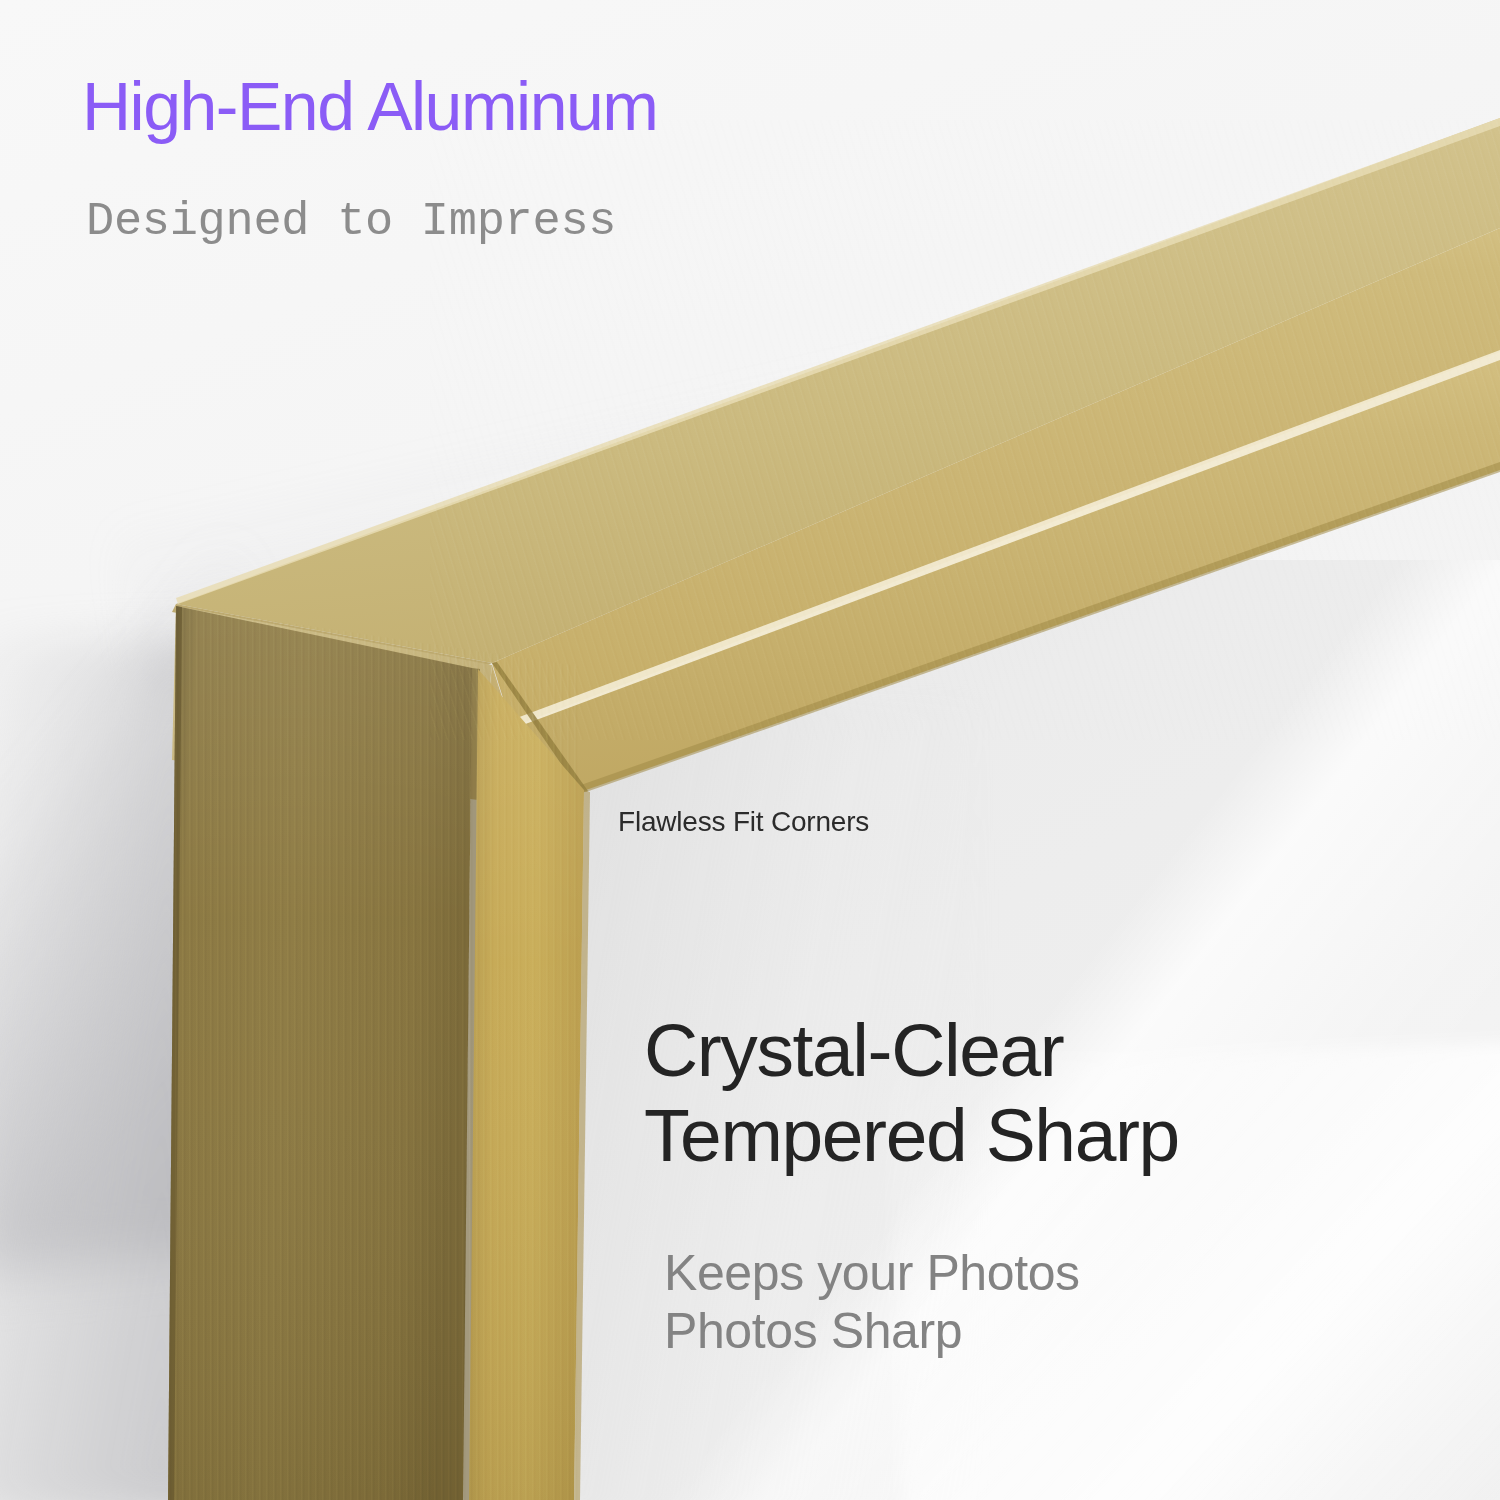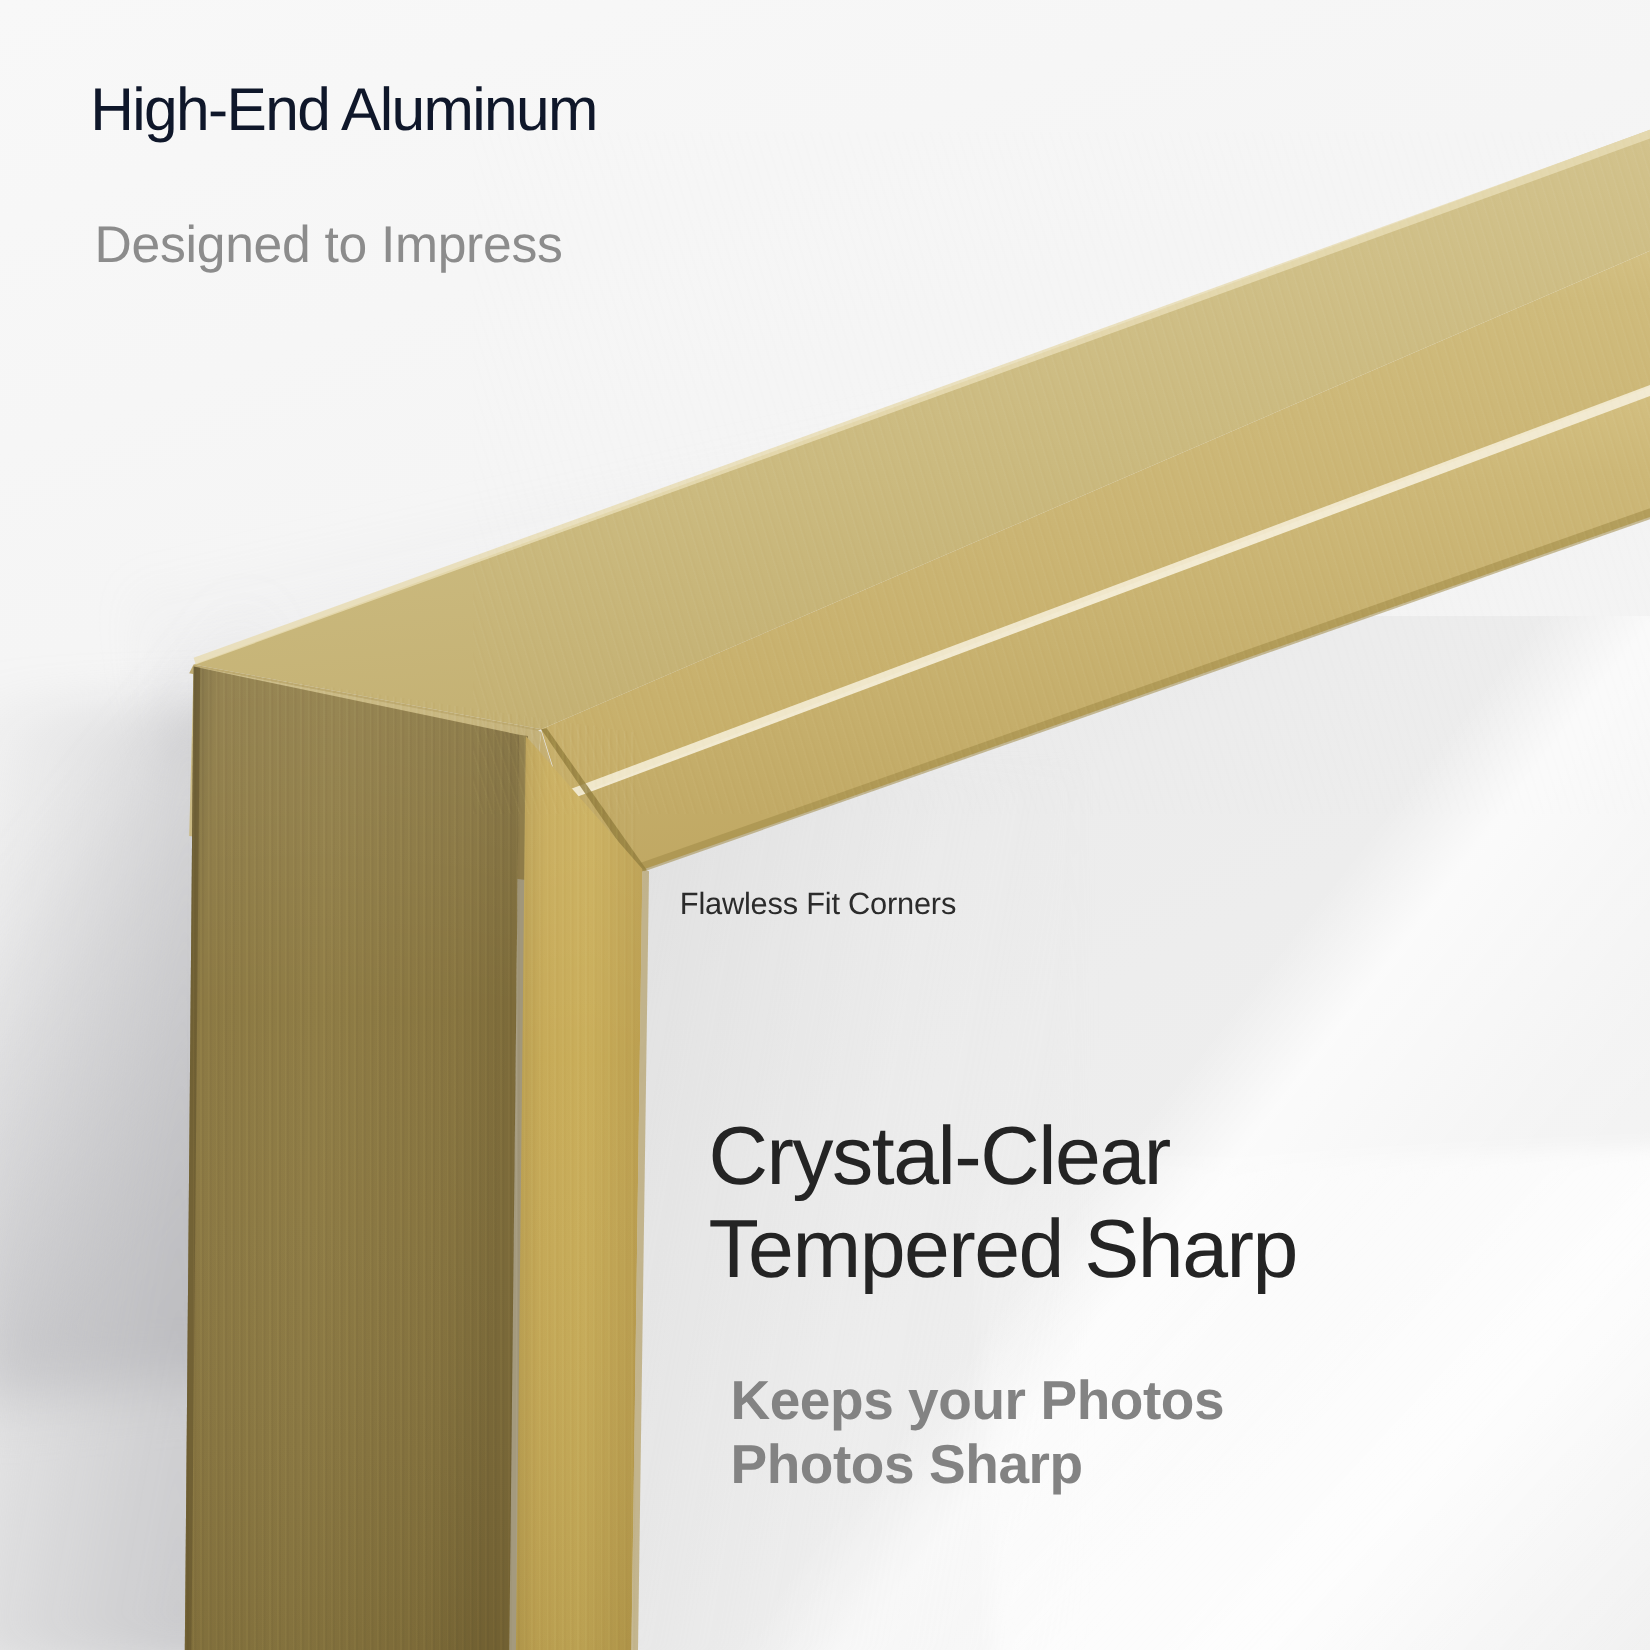--- a/index.html
+++ b/index.html
@@ -73,38 +73,38 @@
       rgba(255,255,255,.05) 0px, rgba(255,255,255,.05) 1px,
       rgba(0,0,0,.035) 2px, rgba(0,0,0,.035) 3px,
       rgba(255,255,255,0) 4px, rgba(255,255,255,0) 8px);
     mix-blend-mode:overlay;opacity:.55;
   }
 
   
   .txt{position:absolute;white-space:pre;}
   .headline{
     left:82px;top:72px;
-    font-size:55px;letter-spacing:-1.5px;font-weight:400;
-    color:#0f172a;line-height:1;
+    font-size:68px;letter-spacing:-1.5px;font-weight:400;
+    color:#8b5cf6;line-height:1;
   }
   .subhead{
     left:86px;top:198px;
-    font-size:47px;font-weight:300;color:#8c8c8c;letter-spacing:-.3px;line-height:1;
+    font-size:47px;font-weight:300;color:#8c8c8c;letter-spacing:-.3px;line-height:1;font-family:Liberation Mono, monospace;
   }
   .callout-corners{
     left:618px;top:808px;
     font-size:28px;font-weight:400;color:#2b2b2b;letter-spacing:-.2px;line-height:1;
   }
   .feature-title{
     left:644px;top:1008px;
     font-size:75px;font-weight:400;color:#242424;letter-spacing:-1.4px;line-height:1.13;
   }
   .feature-sub{
     left:664px;top:1244px;
-    font-size:50px;font-weight:700;color:#838383;letter-spacing:-.4px;line-height:1.16;
+    font-size:50px;font-weight:400;color:#838383;letter-spacing:-.4px;line-height:1.16;
   }
 </style>
 </head>
 <body>
 
 <div id="stage">
 
   <div class="bg-base"></div>
 
   <div class="glass"></div>

